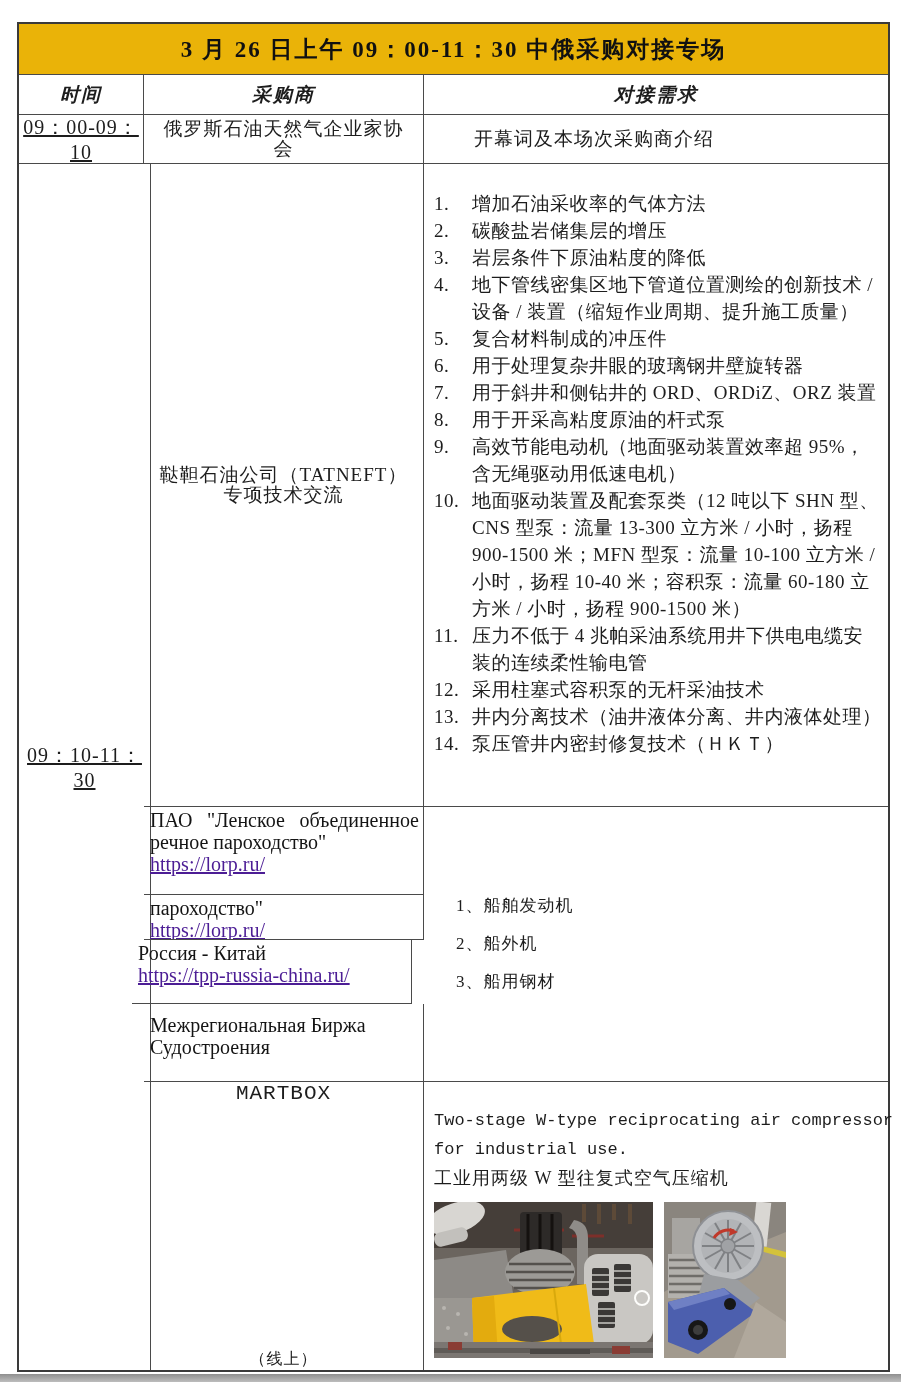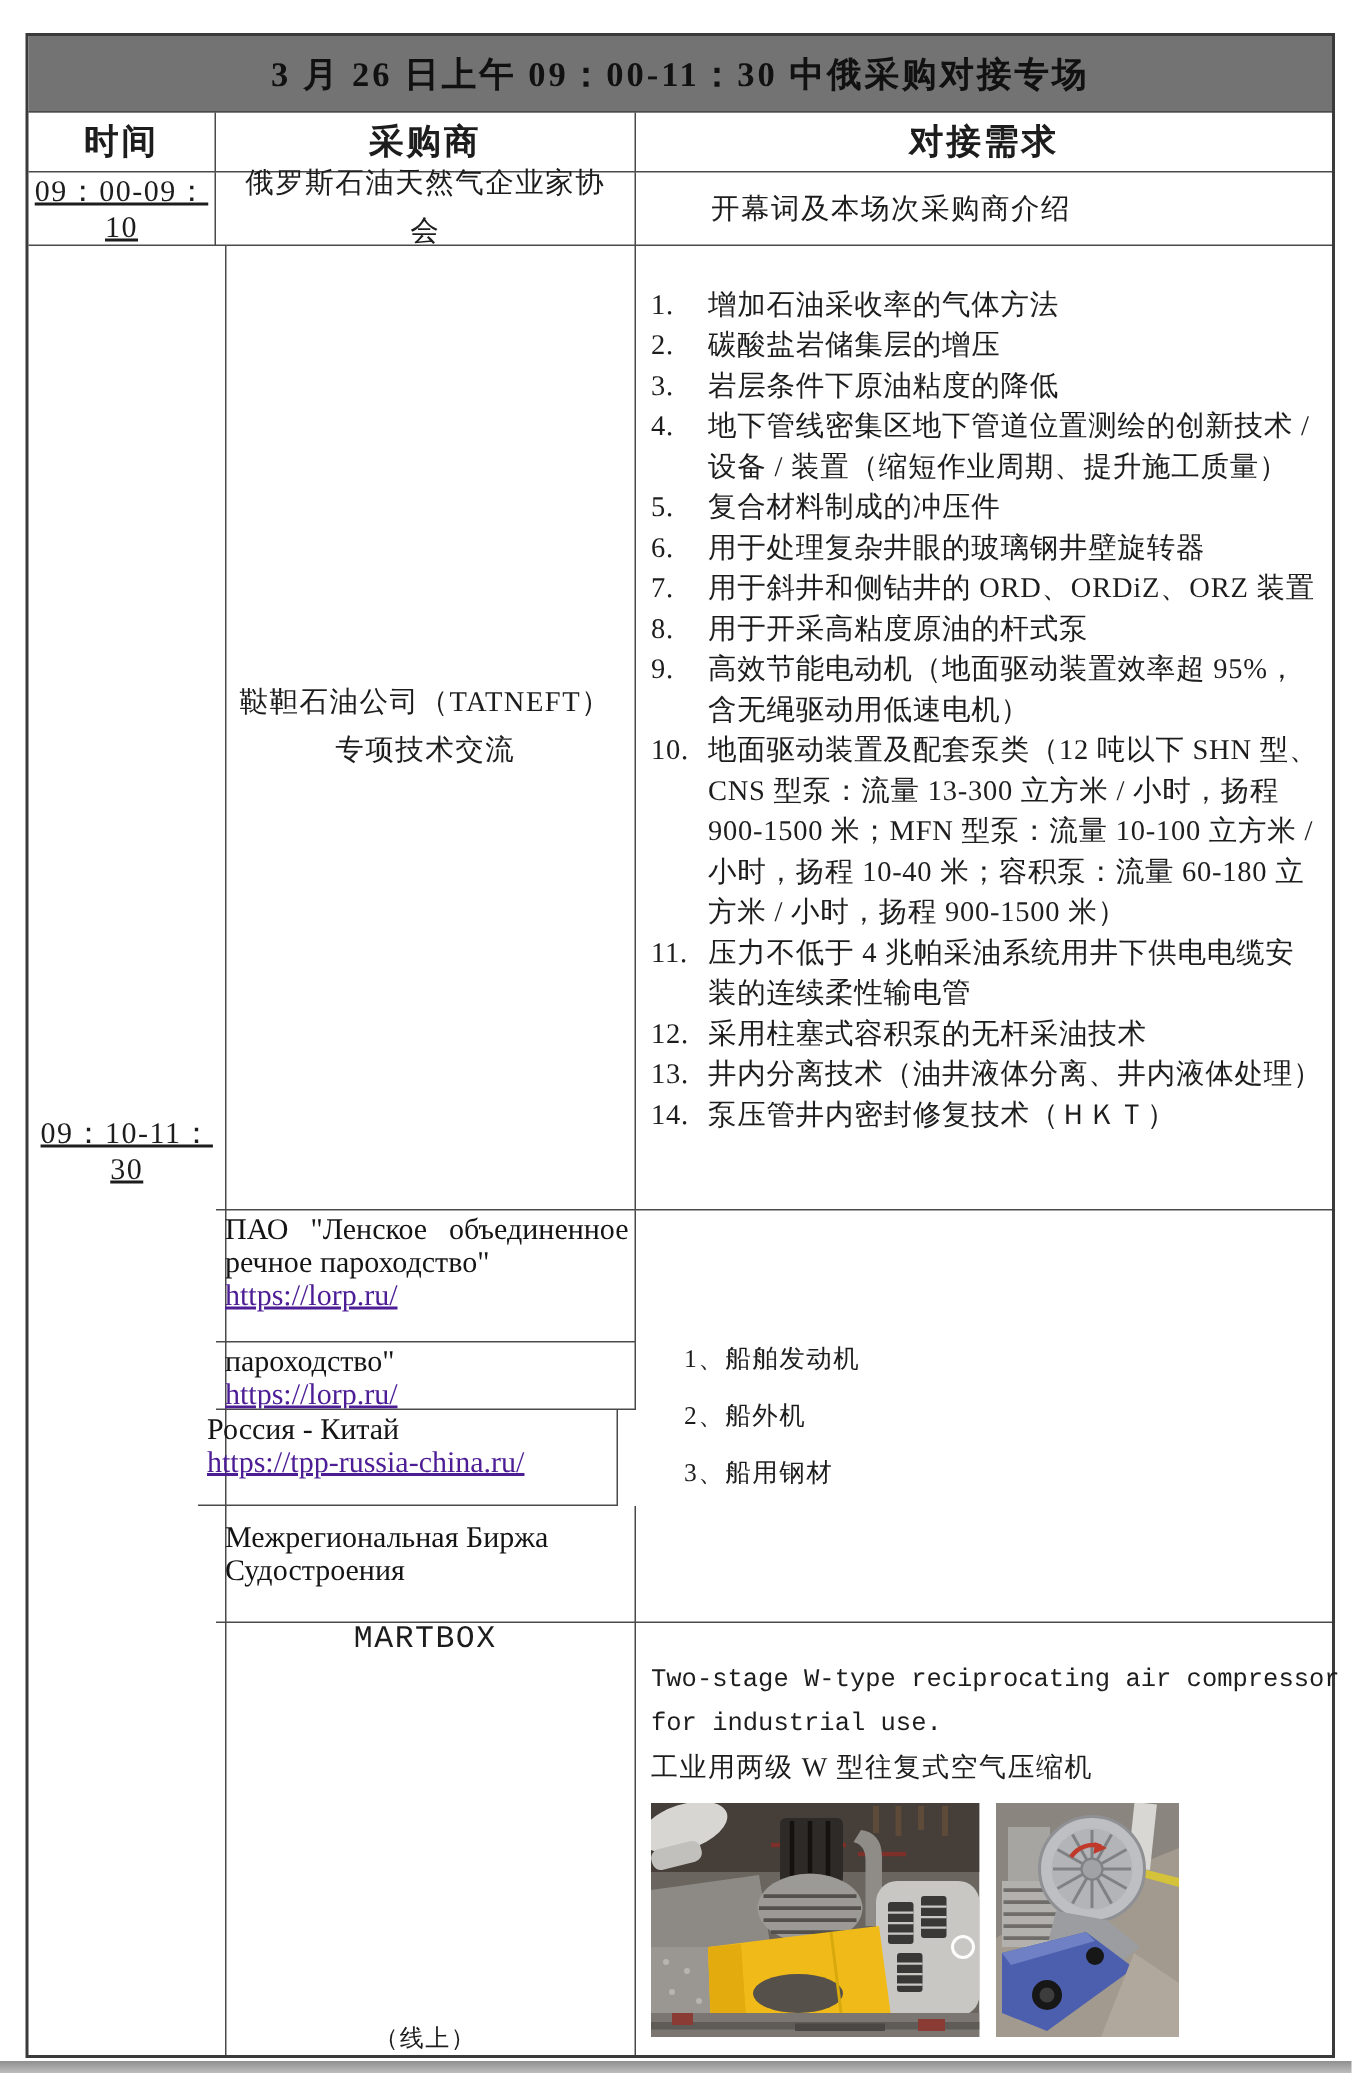--- a/index.html
+++ b/index.html
@@ -12,27 +12,27 @@
     position:absolute;left:17px;top:22px;width:869px;height:1346px;
     border:2px solid #3a3a3a;background:#fff;
   }
   .cell{position:absolute;box-sizing:border-box;border-right:1px solid #4a4a4a;border-bottom:1px solid #4a4a4a;}
   .no-r{border-right:none;}
   .no-b{border-bottom:none;}
   .center{display:flex;align-items:center;justify-content:center;text-align:center;}
   .vcenter{display:flex;align-items:center;}
 
   .session-header{
-    left:0;top:0;width:869px;height:51px;background:#737373;
+    left:0;top:0;width:869px;height:51px;background:#eab308;
     font-size:23px;font-weight:bold;letter-spacing:2px;color:#111;
   }
-  .colhead{font-size:23px;font-weight:bold;letter-spacing:2px;}
+  .colhead{font-size:19px;font-weight:bold;letter-spacing:2px;font-style:italic;}
 
   .time-cell{font-size:20px;letter-spacing:1px;text-decoration:underline;}
-  .buyer-zh{font-size:19px;letter-spacing:1px;line-height:32px;}
+  .buyer-zh{font-size:19px;letter-spacing:1px;line-height:20px;}
   .needs-open{font-size:19px;letter-spacing:1px;padding-left:50px;}
 
   
   .tn-list{padding:26px 6px 0 0;font-size:19px;line-height:27px;letter-spacing:0.5px;}
   .tn-item{position:relative;padding-left:48px;}
   .tn-num{position:absolute;left:10px;top:0;}
 
   
   .ru-cell{padding:2px 4px 0 6px;font-size:20px;line-height:22px;color:#141414;overflow:hidden;}
   .ru-name{text-align:justify;}

